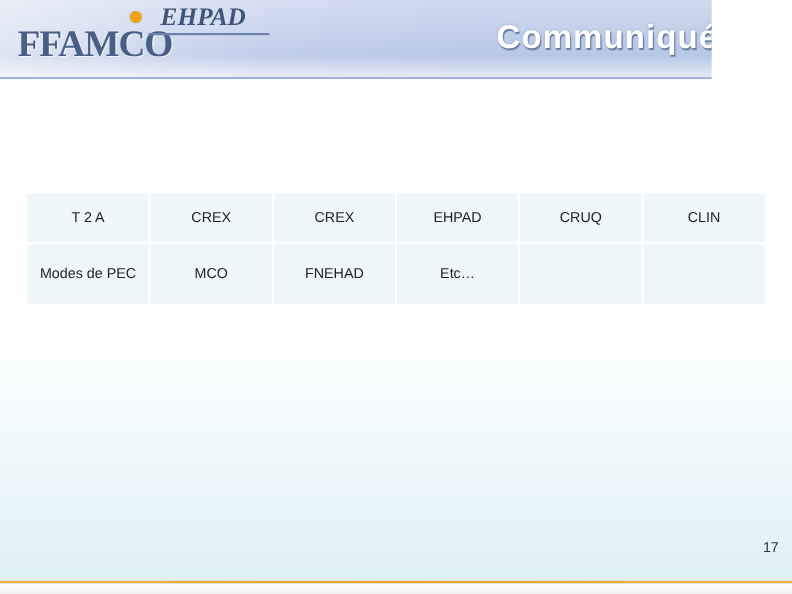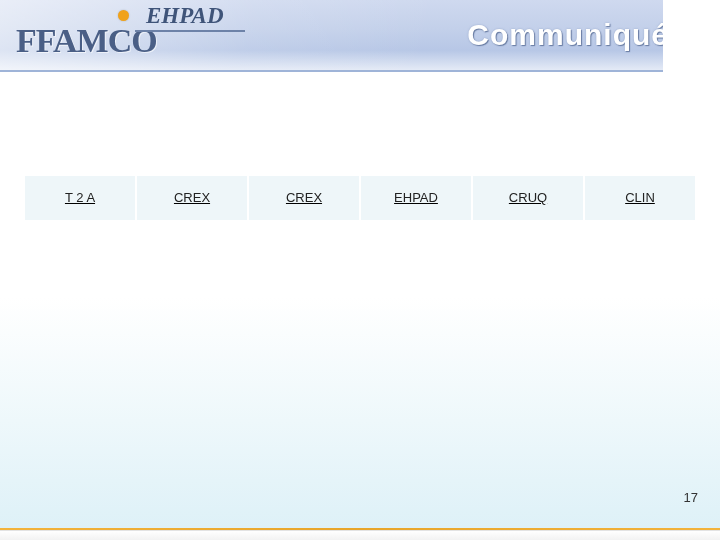--- a/index.html
+++ b/index.html
@@ -22,21 +22,20 @@
   }
 
   
   .header {
     position: absolute;
     top: 0; left: 0;
     width: 647px;
     height: 72px;
     background: linear-gradient(to bottom, #cfd9ef 0%, #c3d0ea 40%, #b7c7e6 70%, #e9eef8 100%);
     overflow: hidden;
-    padding-left: 16px;
   }
   .header-sheen {
     position: absolute;
     left: 0; top: 0;
     width: 720px; height: 72px;
     background: linear-gradient(105deg, rgba(255,255,255,0.55) 0%, rgba(255,255,255,0.12) 35%, rgba(255,255,255,0.0) 60%);
   }
   .header-bottom-line {
     position: absolute;
     left: 0; top: 70px;
@@ -97,21 +96,20 @@
     font-weight: bold;
     color: #1a1a1a;
   }
 
   
   .table-wrap {
     position: absolute;
     left: 23px;
     top: 174px;
     width: 674px;
-    text-decoration: underline;
   }
   table.acro {
     border-collapse: separate;
     border-spacing: 2px;
     width: 674px;
     table-layout: fixed;
   }
   table.acro td {
     background: #eef6f9;
     text-align: center;
@@ -126,21 +124,21 @@
     font-weight: normal;
   }
   table.acro tr.row-body td {
     height: 54px;
   }
   table.acro td.empty { }
 
   
   .page-num {
     position: absolute;
-    right: 22px;
+    right: 12px;
     bottom: 35px;
     font-size: 13px;
     color: #333333;
   }
 
   
   .footer-line {
     position: absolute;
     left: 0; bottom: 9px;
     width: 720px; height: 3px;
@@ -174,20 +172,28 @@
     <table class="acro">
       <tbody>
         <tr class="row-head">
           <td>T 2 A</td>
           <td>CREX</td>
           <td>CREX</td>
           <td>EHPAD</td>
           <td>CRUQ</td>
           <td>CLIN</td>
         </tr>
+        <tr class="row-body">
+          <td>Modes de PEC</td>
+          <td>MCO</td>
+          <td>FNEHAD</td>
+          <td>Etc…</td>
+          <td class="empty"></td>
+          <td class="empty"></td>
+        </tr>
       </tbody>
     </table>
   </div>
 
   <div class="page-num">17</div>
 
   <div class="footer-line"></div>
   <div class="footer-strip"></div>
 
 </div>

